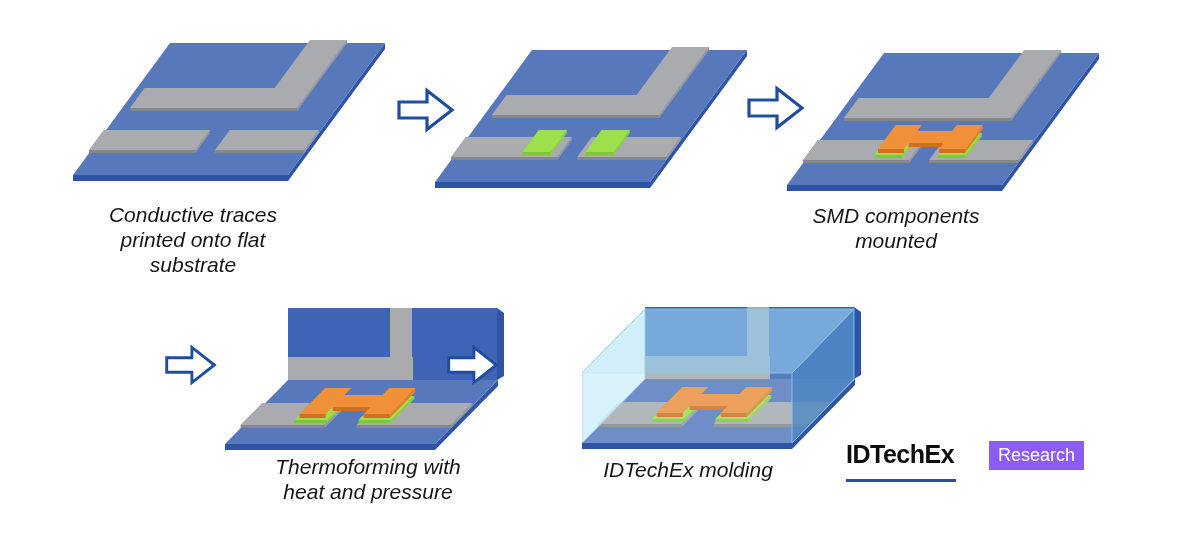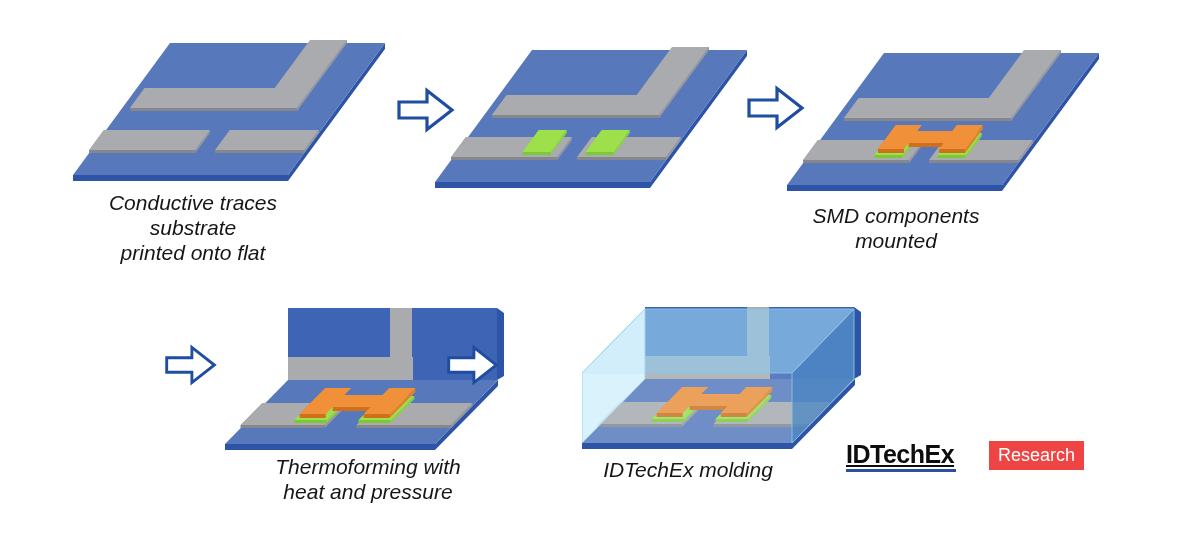--- a/index.html
+++ b/index.html
@@ -10,21 +10,21 @@
   .panel{position:absolute;}
   .arrow{position:absolute;}
   .lbl{
     position:absolute;text-align:center;color:#161616;
     font-style:italic;font-size:21px;line-height:25px;
     font-family:"Liberation Sans",sans-serif;
   }
   .logo{position:absolute;left:846px;top:441px;display:flex;align-items:flex-start;}
   .logo-brand{
     font-weight:bold;font-size:25px;line-height:26px;letter-spacing:-0.5px;color:#0d0d0d;
-    padding:0 2px 2px 0;border-bottom:3px solid #2B4EA0;text-decoration:underline;
+    padding:0 2px 12px 0;border-bottom:3px solid #2B4EA0;
   }
   .logo-suffix{
     margin-left:5px;background:#2B4EA0;color:#ffffff;
     font-size:18px;line-height:22px;padding:3px 9px 4px 9px;
   }
 </style>
 </head>
 <body>
 
 <div class="canvas">
@@ -178,37 +178,37 @@
   <svg class="arrow" style="left:746px;top:85px" width="60" height="46" viewBox="0 0 60 46">
     <path d="M3,15 L31,15 L31,3.5 L56,23 L31,42.5 L31,31 L3,31 Z" fill="#ffffff" stroke="#1F4DA0" stroke-width="3.2" stroke-linejoin="miter"></path>
   </svg>
   <svg class="arrow" style="left:164px;top:341px" width="54" height="48" viewBox="0 0 60 46">
     <path d="M3,15 L31,15 L31,3.5 L56,23 L31,42.5 L31,31 L3,31 Z" fill="#ffffff" stroke="#1F4DA0" stroke-width="3.2" stroke-linejoin="miter"></path>
   </svg>
   <svg class="arrow" style="left:446px;top:341px" width="54" height="48" viewBox="0 0 60 46">
     <path d="M3,15 L31,15 L31,3.5 L56,23 L31,42.5 L31,31 L3,31 Z" fill="#ffffff" stroke="#1F4DA0" stroke-width="3.2" stroke-linejoin="miter"></path>
   </svg>
 
-  <div class="lbl" style="left:73px;top:190px;width:240px">
+  <div class="lbl" style="left:73px;top:202px;width:240px">
     <div>Conductive traces</div>
+    <div>printed onto flat</div>
     <div>substrate</div>
-    <div>printed onto flat</div>
   </div>
   <div class="lbl" style="left:415px;top:199px;width:260px">
   </div>
   <div class="lbl" style="left:248px;top:454px;width:240px">
     <div>Thermoforming with</div>
     <div>heat and pressure</div>
   </div>
   <div class="lbl" style="left:776px;top:203px;width:240px">
     <div>SMD components</div>
     <div>mounted</div>
   </div>
   <div class="lbl" style="left:568px;top:457px;width:240px">
     <div>IDTechEx molding</div>
   </div>
 
   <div class="logo">
     <span class="logo-brand" style="border-bottom-color: rgb(43, 78, 160);">IDTechEx</span>
-    <span class="logo-suffix" style="background: #ef4444; margin-left: 33px;">Research</span>
+    <span class="logo-suffix" style="background: #8b5cf6; margin-left: 33px;">Research</span>
   </div>
 
 </div>
 
 </body></html>

